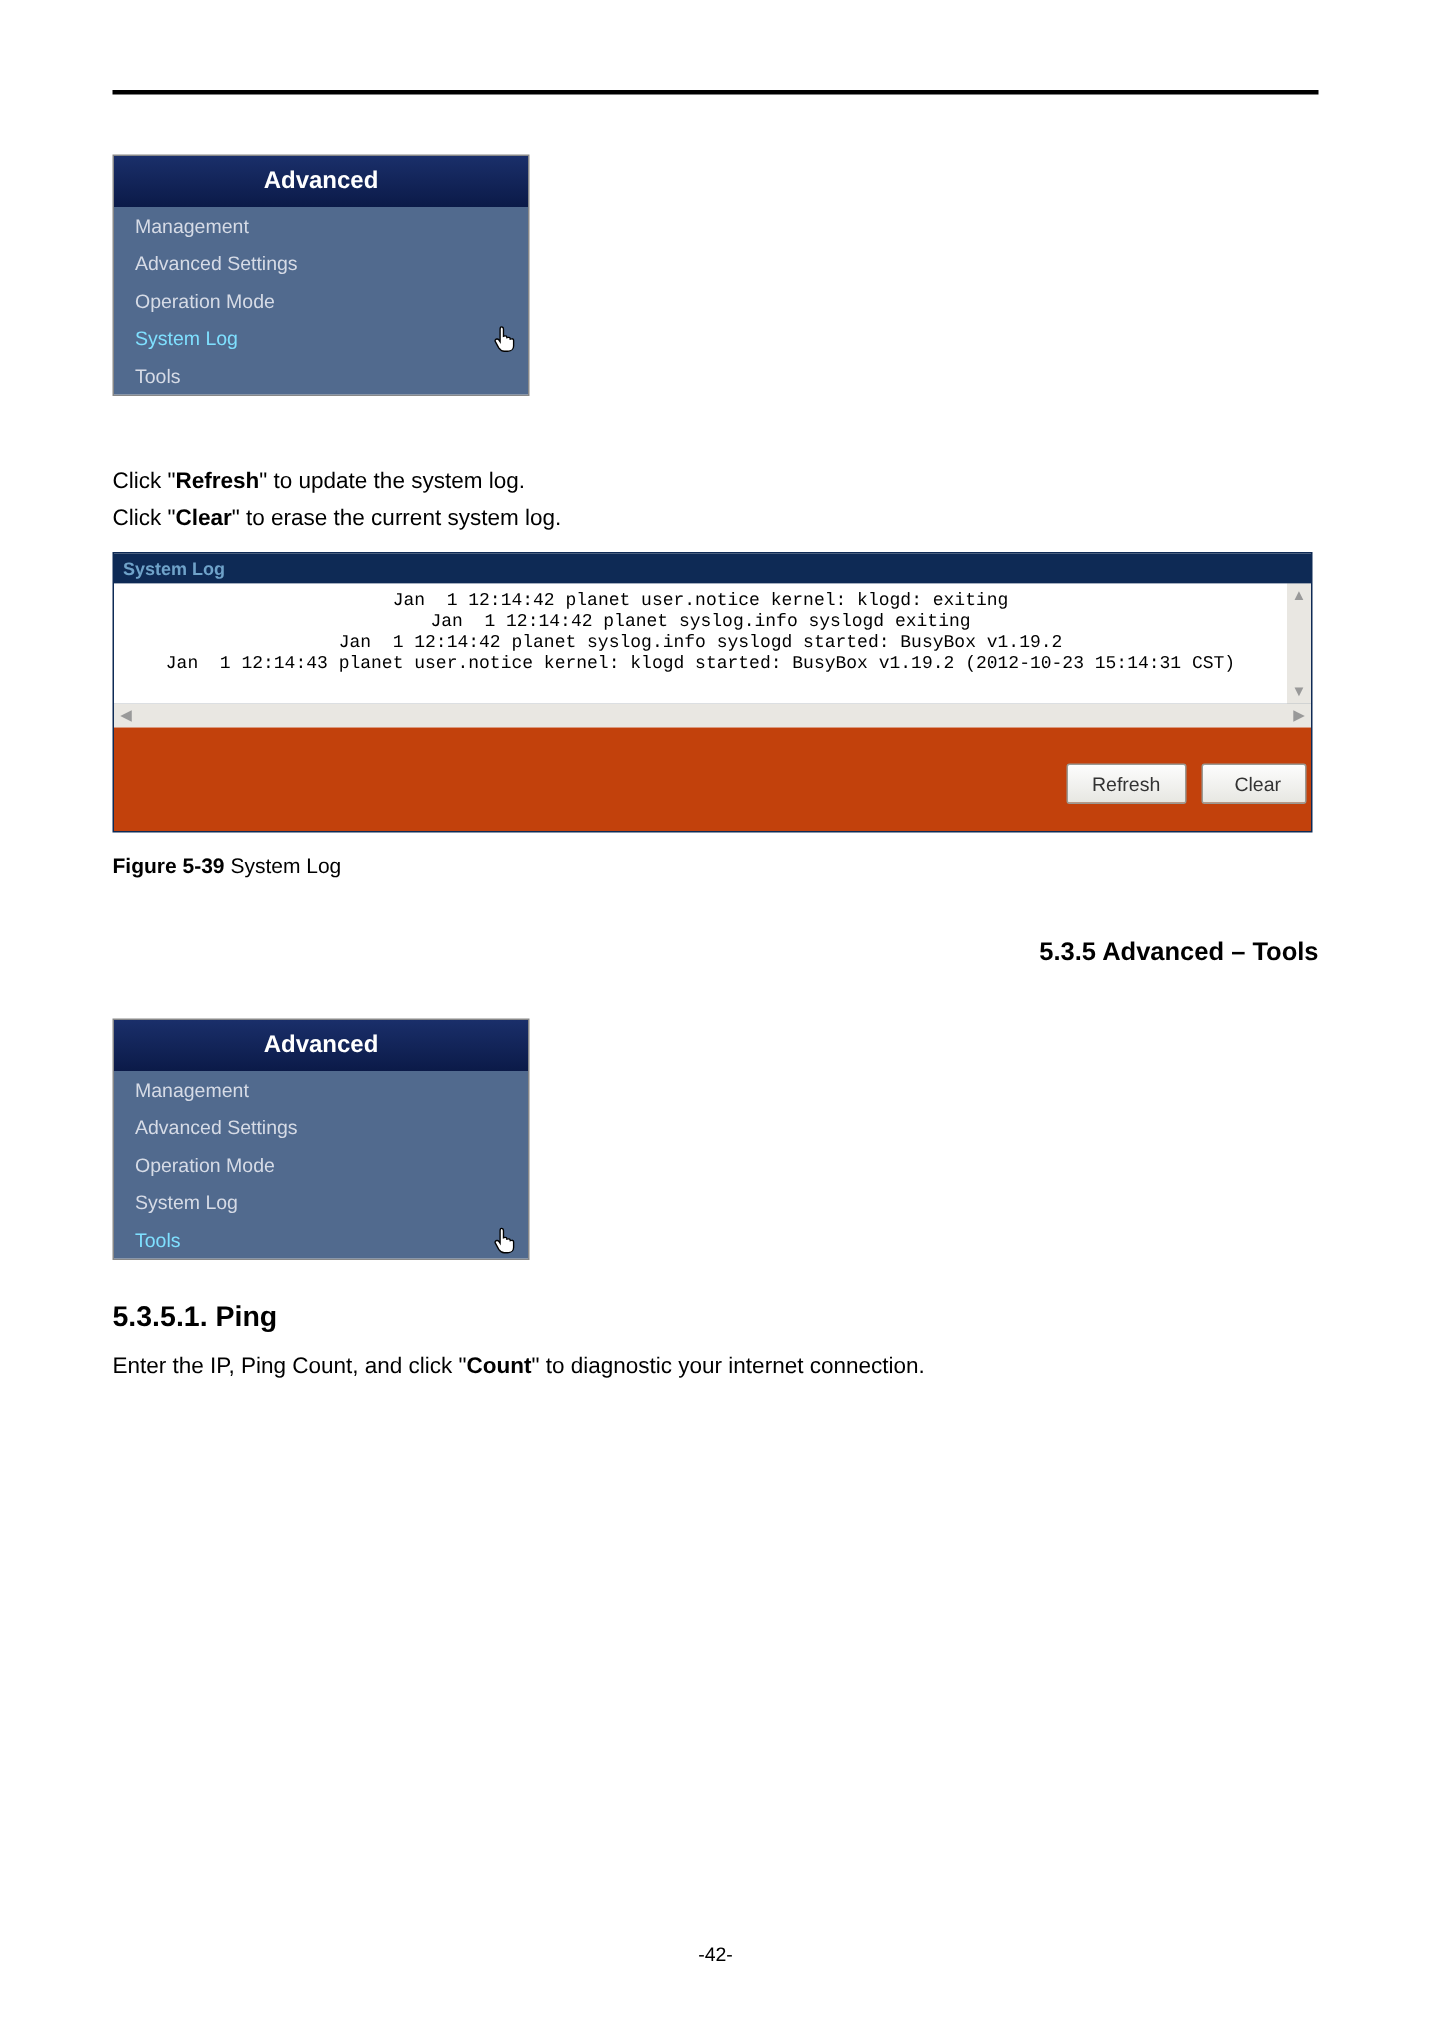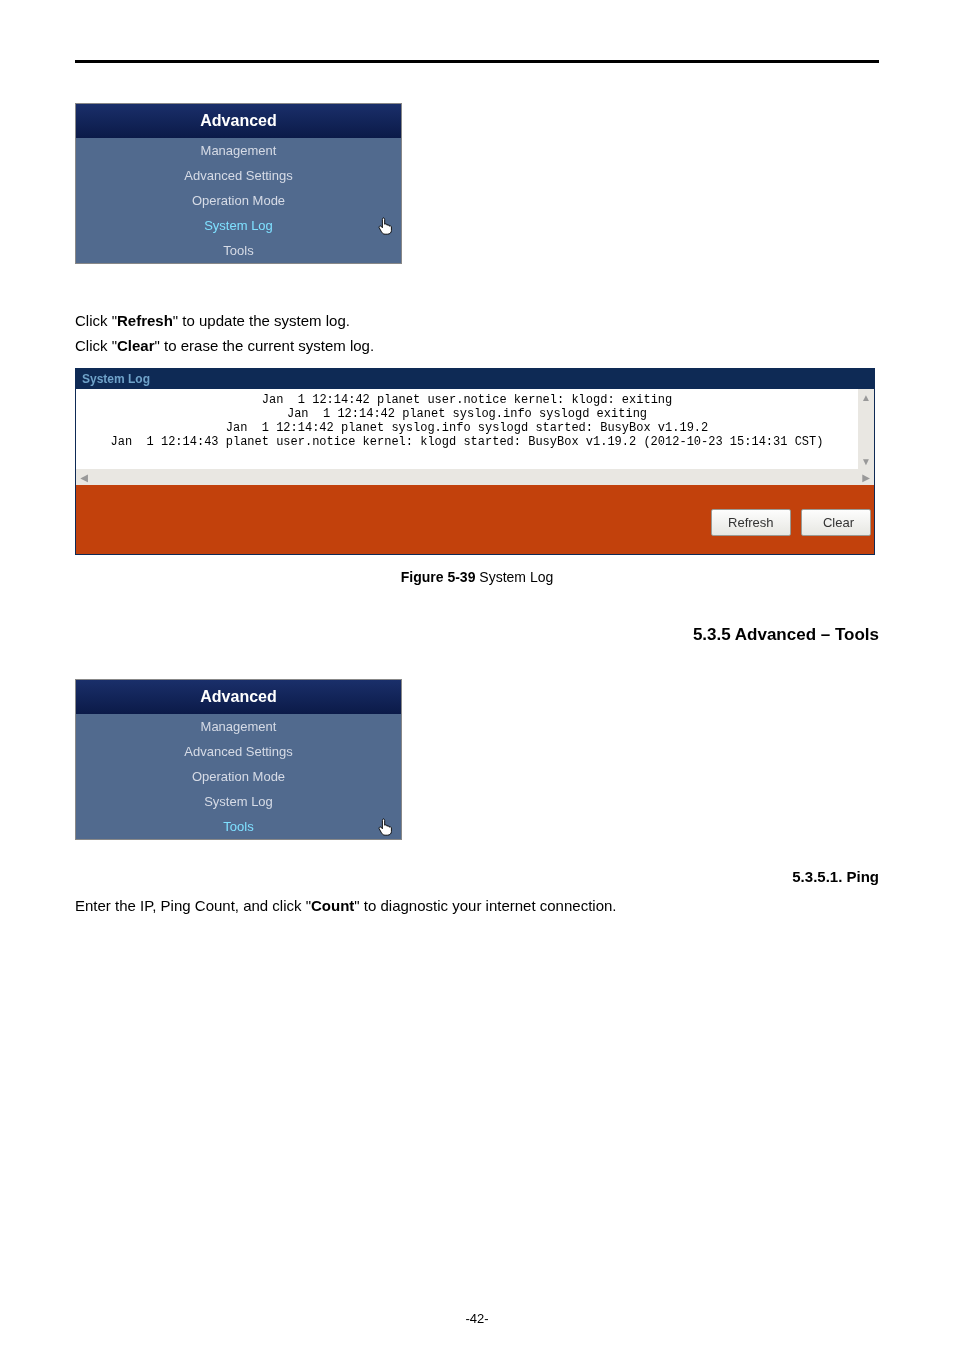--- a/index.html
+++ b/index.html
@@ -1,24 +1,24 @@
 <!DOCTYPE html>
 <html><head>
 <meta charset="utf-8">
 <style>
   * { box-sizing: border-box; margin: 0; padding: 0; }
   html, body { width: 954px; background: #fff; font-family: Arial, Helvetica, sans-serif; color: #000; }
   .page { padding: 60px 75px 40px 75px; position: relative; min-height: 1350px; }
   .top-rule { border-top: 3px solid #000; margin-bottom: 40px; }
 
   
-  .menu-card { width: 327px; border: 1px solid #888; }
+  .menu-card { width: 278px; border: 1px solid #888; }
   .menu-header { background: linear-gradient(#1a2f6a, #0b1a48); color: #fff; font-weight: bold; text-align: center; padding: 8px 0; font-size: 16px; }
   .menu-body { background: #516a8e; }
-  .menu-item { position: relative; color: #d6dbe6; text-align: center; padding: 5px 14px; font-size: 13px; }
+  .menu-item { position: relative; color: #d6dbe6; padding: 5px 14px; font-size: 13px; }
   .menu-item.active { color: #7fe0ff; }
   .cursor {
     position: absolute; right: 6px; top: 50%; transform: translateY(-50%);
     width: 18px; height: 20px;
   }
   .cursor svg { width: 18px; height: 20px; }
 
   .body-text { font-size: 15px; margin: 8px 0; }
   .bold { font-weight: bold; }
 
@@ -33,26 +33,26 @@
   .hscroll { height: 16px; background: #e9e7e2; display:flex; align-items:center; }
   .hscroll .arrow { width:16px; height:16px; display:flex; align-items:center; justify-content:center; color:#999; font-size:10px; }
   .hscroll .track { flex:1; }
   .log-footer { background: #c2410c; padding: 24px 0 18px 0; text-align: right; }
   .btn {
     display: inline-block; min-width: 70px; padding: 5px 16px; margin: 0 3px;
     background: linear-gradient(#fdfdfd, #e7e7e2); border: 1px solid #9a9a94; color: #333;
     font-size: 13px; border-radius: 2px; cursor: pointer;
   }
 
-  .figure-caption { text-align: center; font-size: 14px; margin: 14px 0 40px 0; }
+  .figure-caption { text-align: left; font-size: 14px; margin: 14px 0 40px 0; }
 
   h3.section { font-size: 17px; font-weight: bold; margin: 28px 0 16px 0; text-align: right; }
-  h4.subsection { font-size: 15px; font-weight: bold; margin: 28px 0 12px 0; text-align: right; }
+  h4.subsection { font-size: 19px; font-weight: bold; margin: 28px 0 12px 0; }
 
-  .page-number { position: absolute; bottom: 24px; left: 0; right: 0; text-align: center; font-size: 13px; }
+  .page-number { position: absolute; bottom: 40px; left: 0; right: 0; text-align: center; font-size: 13px; }
 </style>
 </head>
 <body>
 
 <div class="page">
   <div class="top-rule"></div>
 
   <div class="menu-card">
     <div class="menu-header">Advanced</div>
     <div class="menu-body">

